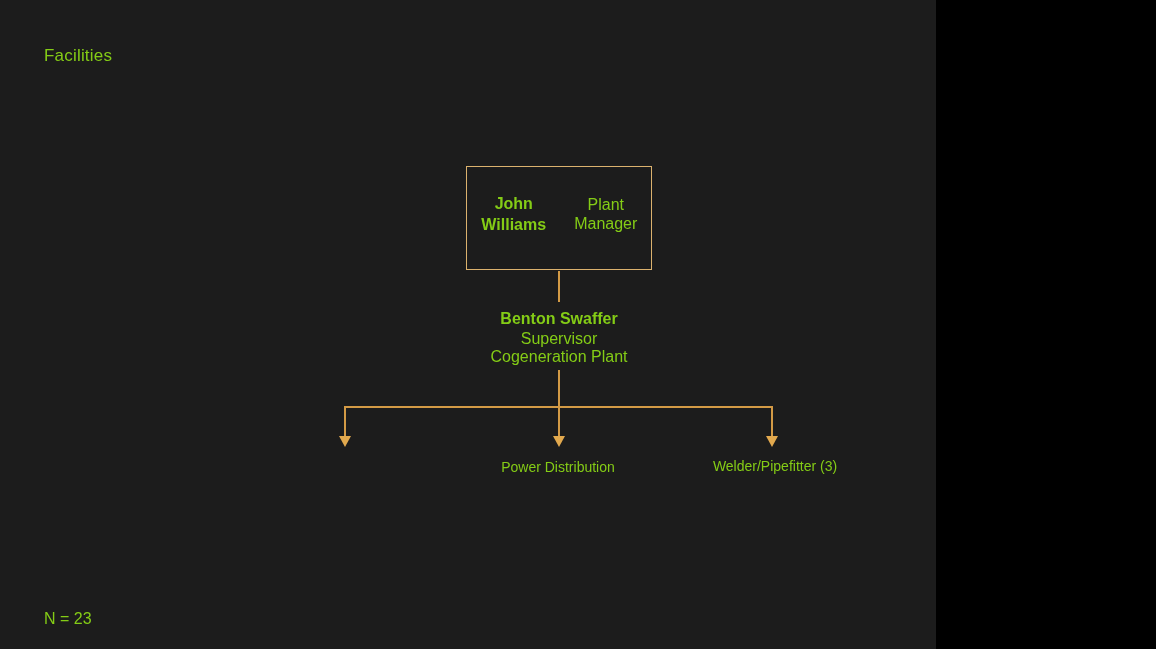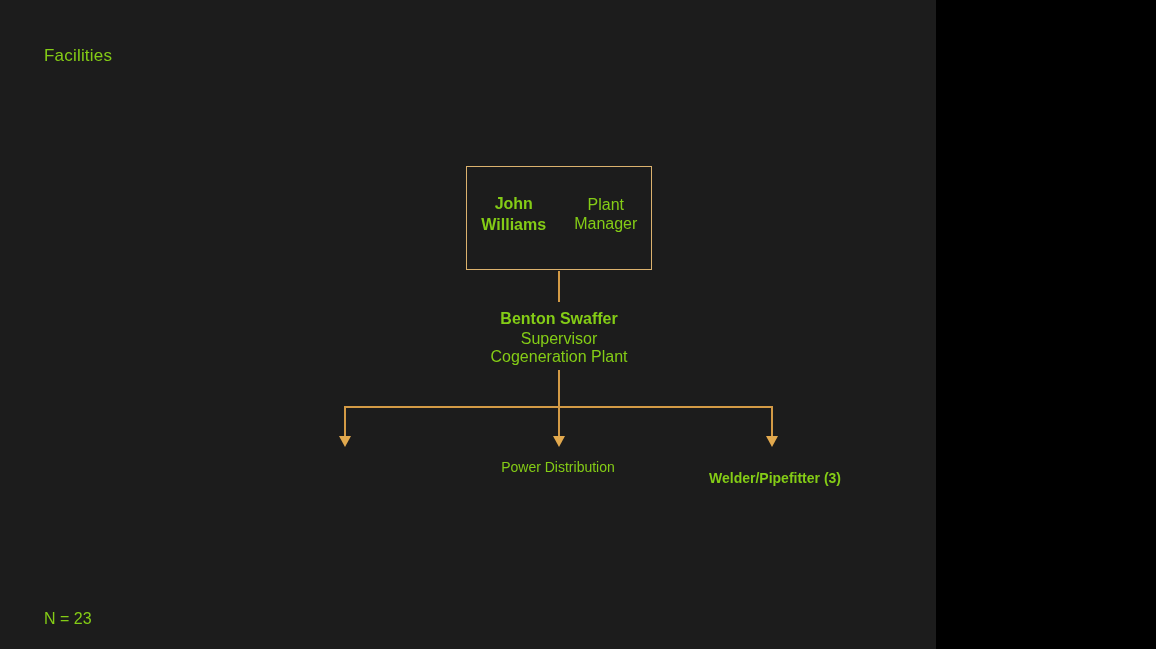--- a/index.html
+++ b/index.html
@@ -46,21 +46,21 @@
     border-top:11px solid #E2A94E;
   }
   .ah-left  { left:339px; }
   .ah-mid   { left:553px; }
   .ah-right { left:766px; }
 
   
   .report { position:absolute; width:220px; text-align:center; font-size:14px; line-height:17px; font-weight:400; }
   .report-1 { left:235px; top:453px; }
   .report-2 { left:448px; top:453px;margin-top:6px; }
-  .report-3 { left:665px; top:470px;font-weight:bold; }
+  .report-3 { left:665px; top:458px; }
 
   
   .footer { position:absolute; left:44px; top:609px; font-size:16px; line-height:20px; }
 </style>
 </head>
 <body>
 
 <div class="slide">
 
   <div class="header">

